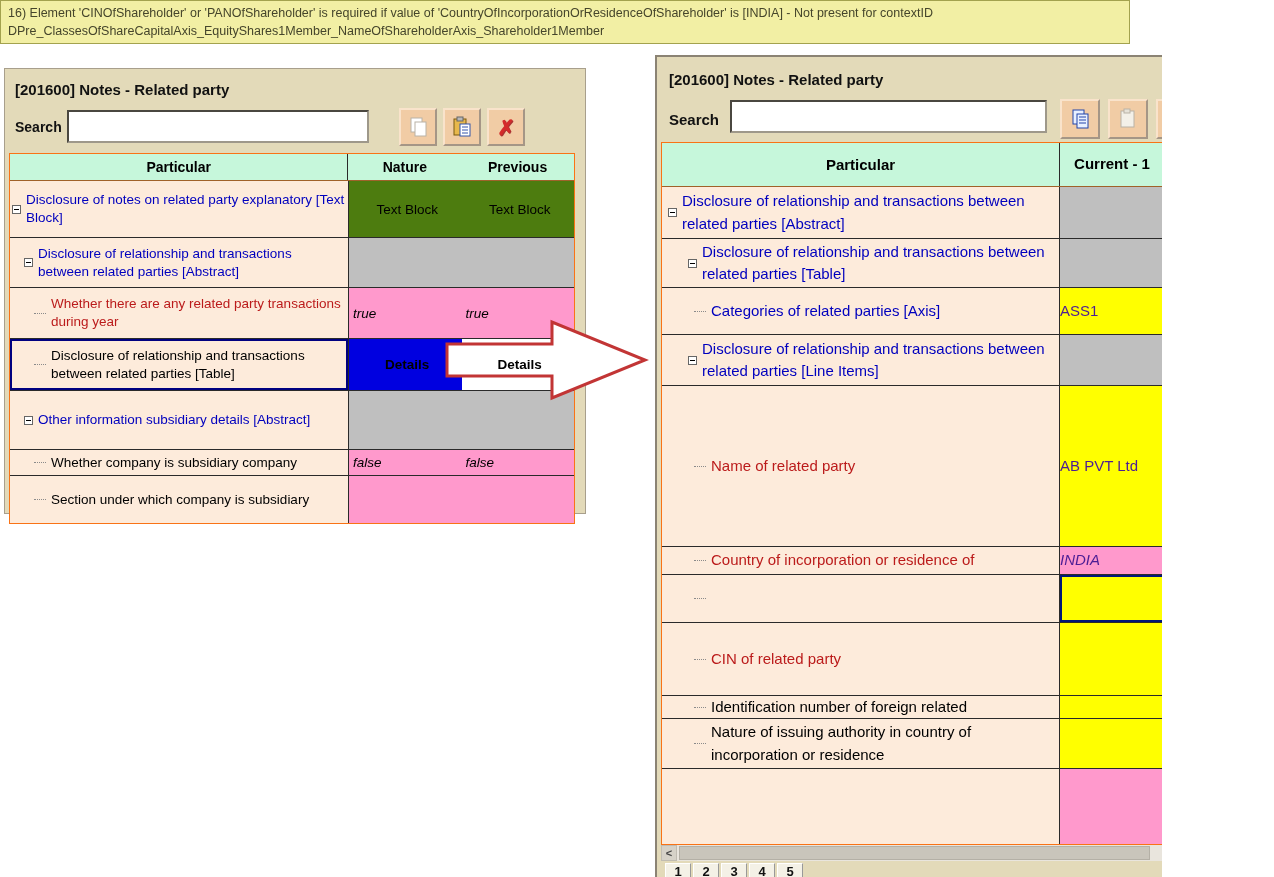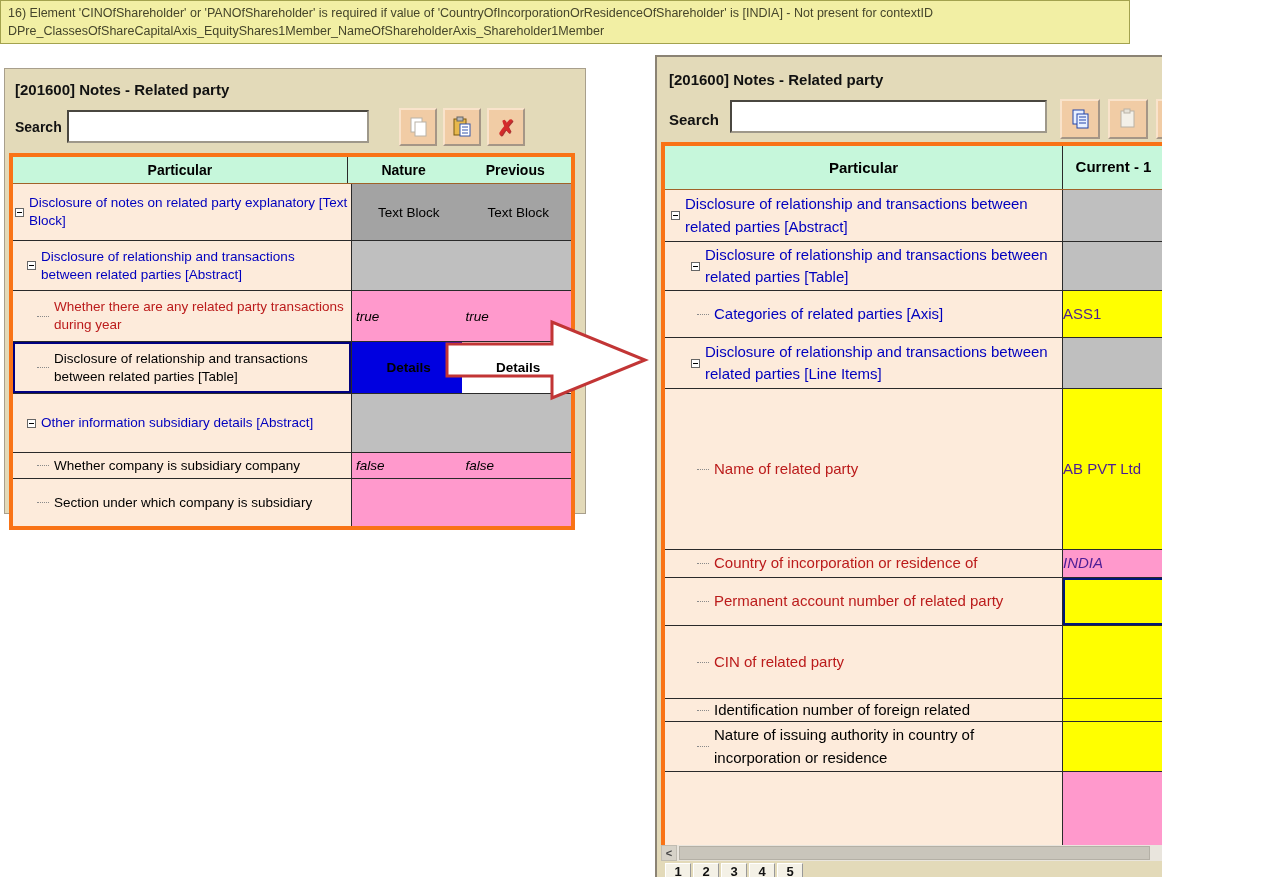--- a/index.html
+++ b/index.html
@@ -20,21 +20,21 @@
   .ptitle { position:absolute; font-weight:bold; font-size:15px; color:#111; }
   .slabel { position:absolute; font-weight:bold; font-size:14px; color:#111; }
   .sinput { position:absolute; background:#fff; border:2px inset #9E988A; font-size:14px; padding:0 4px; }
 
   .btn { position:absolute; width:38px; height:38px; background:#F1CCA5;
          border:2px outset #F9E3CB; display:flex; align-items:center; justify-content:center; }
   .btn .x { color:#D42B2B; font-weight:bold; font-size:21px; line-height:1;
             text-shadow:1px 1px 0 #a33; }
 
   
-  .grid { position:absolute; background:#FDEBDB; border:4px solid #f97316; }
+  .grid { position:absolute; background:#FDEBDB; border:1px solid #f97316; }
   .hrow { display:flex; background:#C6F7DB; border-bottom:1px solid #A0622A; font-weight:bold; }
   .trow { display:flex; border-bottom:1px solid #2A2A2A; }
   .trow:last-child { border-bottom:none; }
   .lab  { display:flex; align-items:center; border-right:1px solid #2A2A2A; background:#FDEBDB; }
   .c-blue { color:#0000BE; } .c-red { color:#BB1B1B; } .c-black { color:#000; }
   .sel { box-shadow: inset 0 0 0 2px #000080; }
 
   .tree { flex:0 0 auto; }
   .tbox { width:9px; height:9px; border:1px solid #666; background:#fff; position:relative; }
   .tbox::after { content:''; position:absolute; left:1px; right:1px; top:3px; height:1px; background:#000; }
@@ -46,21 +46,21 @@
   
   #lt { left:4px; top:84px; width:566px; }
   #lt .hrow { height:27px; font-size:14px; }
   #lt .h-part { width:339px; border-right:1px solid #2A2A2A; display:flex; align-items:center; justify-content:center; }
   #lt .h-cur, #lt .h-prev { width:113px; display:flex; align-items:center; justify-content:center; }
   #lt .lab { width:339px; font-size:13.5px; line-height:1.3; padding-right:2px; }
   #lt .val { flex:1; display:flex; }
   #lt .val span { flex:1 1 50%; display:flex; align-items:center; padding-left:4px; font-size:13.5px; color:#000; }
   .lr0{height:57px;} .lr1{height:50px;} .lr2{height:51px;} .lr3{height:52px;}
   .lr4{height:59px;} .lr5{height:26px;} .lr6{height:47px;}
-  .bg-green{background:#a3a3a3;} .bg-gray{background:#BFBFBF;} .bg-pink{background:#FF99CC;font-style:italic;}
+  .bg-green{background:#4d7c0f;} .bg-gray{background:#BFBFBF;} .bg-pink{background:#FF99CC;font-style:italic;}
   .lr0 .val span { justify-content:center; padding-left:0; }
   .lr3 .val { background:#fff; }
   .lr3 .val .cur { background:#0000E0; color:#fff; font-weight:bold; justify-content:center; padding-left:0; }
   .lr3 .val .prev { font-weight:bold; justify-content:center; padding-left:0; position:relative; z-index:12; }
 
   
   #rt { left:4px; top:85px; width:503px; border-right:none; }
   #rt .hrow { height:44px; font-size:15px; }
   #rt .h-part { width:398px; border-right:1px solid #2A2A2A; display:flex; align-items:center; justify-content:center; }
   #rt .h-val { flex:1; display:flex; align-items:center; justify-content:center; text-align:center; line-height:1.25; padding:0 6px; }
@@ -283,21 +283,20 @@
       <div class="lab c-red">
         <span class="tree tdash ml32"></span>
         <span class="txt">Country of incorporation or residence of</span>
       </div>
       <div class="val bg-pink">INDIA</div>
     </div>
 
     <div class="trow rr6">
       <div class="lab c-red">
         <span class="tree tdash ml32"></span>
-        <span class="txt">Permanent account number of related party</span>
       </div>
       <div class="val bg-yellow"></div>
     </div>
 
     <div class="trow rr7">
       <div class="lab c-red">
         <span class="tree tdash ml32"></span>
         <span class="txt">CIN of related party</span>
       </div>
       <div class="val bg-yellow"></div>

